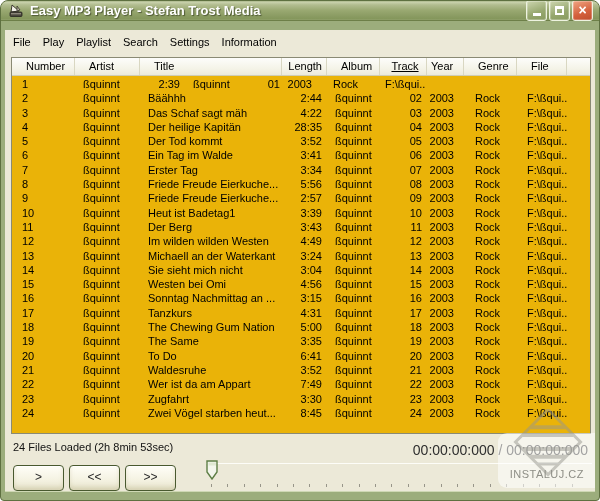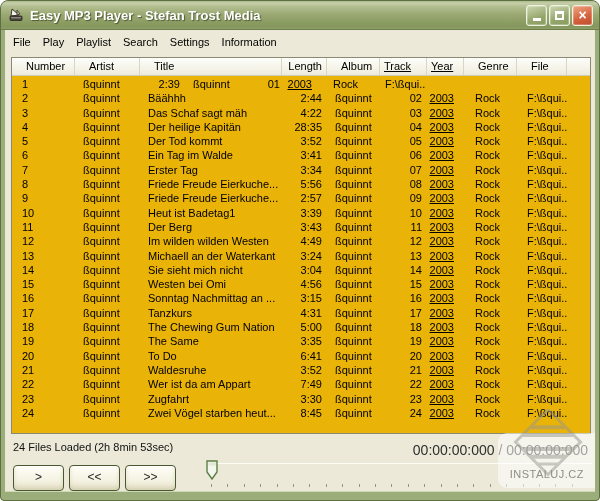--- a/index.html
+++ b/index.html
@@ -5,21 +5,21 @@
   html,body{margin:0;padding:0;background:#fff;}
   *{box-sizing:border-box;}
   .window{
     position:relative;width:600px;height:501px;overflow:hidden;
     border:1px solid #5E7040;border-radius:8px 8px 4px 4px;
     background:#9CAD7C;
     font-family:"Liberation Sans",sans-serif;
   }
   
   .titlebar{
-    position:absolute;top:0;left:0;right:0;height:29px;
+    position:absolute;top:0;left:0;right:0;height:20px;
     background:linear-gradient(180deg,#aeba8e 0%,#c6cfa9 8%,#b2bd90 20%,#9aa972 48%,#8b9c63 78%,#85975c 92%,#8fa06a 100%);
     border-bottom:1px solid #6d7f48;
     display:flex;align-items:center;padding:0 5px;
   }
   .app-icon{width:18px;height:18px;margin:0 4px 0 2px;flex:0 0 auto;}
   .title-text{flex:1;color:#fff;font-weight:bold;font-size:13px;white-space:nowrap;
     text-shadow:1px 1px 1px rgba(70,80,45,.9);}
   .tb-buttons{display:flex;gap:2px;margin-right:1px;}
   .tbtn{width:21px;height:21px;border-radius:3px;border:1px solid #eef3e0;
     display:flex;align-items:center;justify-content:center;
@@ -38,24 +38,24 @@
     font-size:11px;color:#000;}
   .menu-item{padding:4px 6px;white-space:nowrap;}
   
   .listview{position:absolute;left:6px;top:27px;width:580px;height:377px;
     background:#eab308;border:1px solid #8a8a74;}
   .lv-header{display:flex;height:18px;font-size:11px;color:#000;
     background:linear-gradient(180deg,#fdfdfb,#f4f3e7 65%,#eceadb);
     border-bottom:1px solid #cfcdb5;}
   .hcell{padding:2px 0 0 14px;border-right:1px solid #d9d7c2;white-space:nowrap;overflow:hidden;flex:0 0 auto;}
   .hcell.c3{padding-left:4px;padding-right:4px;text-align:right;}
-  .hcell.c5{padding-left:4px;text-align:left;text-decoration:underline;}
+  .hcell.c5{padding-left:4px;text-align:center;text-decoration:underline;}
   .hcell.c6{padding-left:4px;padding-right:10px;text-align:right;}
   .c0{width:63px;} .c1{width:65px;} .c2{width:142px;} .c3{width:45px;} .c4{width:53px;}
-  .c5{width:47px;} .c6{width:37px;text-decoration:underline;} .c7{width:53px;} .c8{width:50px;}
+  .c5{width:47px;} .c6{width:37px;} .c7{width:53px;} .c8{width:50px;}
   .cfill{flex:1 1 auto;border-right:none;}
   .lv-body{position:relative;padding-top:1px;}
   .lv-row{display:flex;height:14.3px;line-height:14.2px;font-size:11px;color:#000;}
   .cell{padding-left:8px;white-space:nowrap;overflow:hidden;flex:0 0 auto;}
   .cell.c0{padding-left:10px;}
   .cell.c3{padding-left:0;padding-right:5px;text-align:right;}
   .cell.c4{padding-left:8px;}
   .cell.c5{padding-left:0;padding-right:5px;text-align:right;}
   .cell.c6{padding-left:0;padding-right:10px;text-align:right;}
   .cell.c7{padding-left:11px;}

